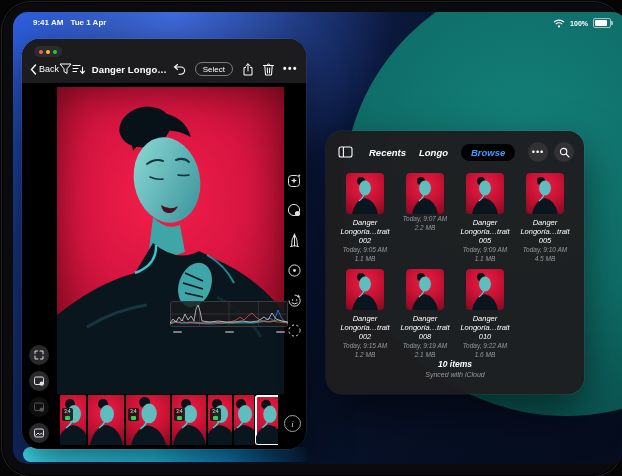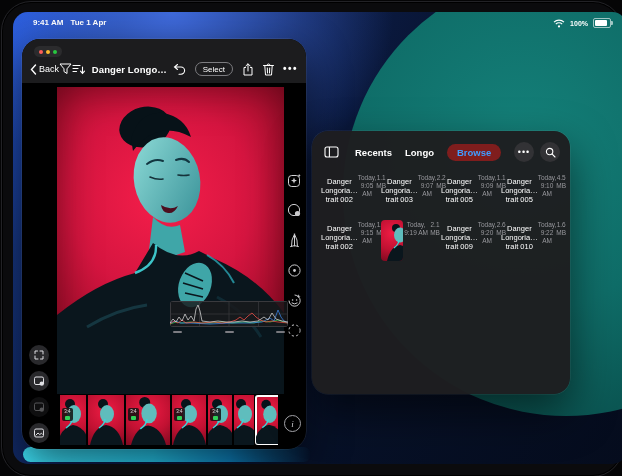--- a/index.html
+++ b/index.html
@@ -42,29 +42,29 @@
   .hist .lbls s{width:9px;height:2px;background:#7c7c82;display:block;text-decoration:none;border-radius:1px;}
   .film{position:absolute;left:38px;top:356px;right:28px;height:50px;display:flex;gap:2px;align-items:center;overflow:hidden;}
   .thumb{position:relative;height:50px;flex:0 0 auto;background:radial-gradient(circle at 50% 32%,#ef1c44 0%,#c11132 55%,#7e0a20 100%);overflow:hidden;}
   .thumb.selected{outline:2px solid #fff;outline-offset:-1px;border-radius:2px;height:48px;}
   .thumb svg{position:absolute;inset:0;width:100%;height:100%;}
   .fbadge{position:absolute;left:2px;top:13px;width:11px;padding:1px 0;background:rgba(18,18,18,.85);border-radius:2px;display:flex;flex-direction:column;align-items:center;gap:1.5px;z-index:2;}
   .fbadge span{font-size:4.5px;color:#e5e5e5;line-height:5px;}
   .fbadge i{width:4.5px;height:4.5px;background:#30d158;border-radius:1px;display:block;}
   .infobtn{position:absolute;right:5px;top:376px;width:15px;height:15px;border:1px solid #a7a7ac;border-radius:50%;color:#cfcfd4;font-size:9px;font-family:"Liberation Serif","DejaVu Serif",serif;font-style:italic;display:flex;align-items:center;justify-content:center;}
   
-  .browser{position:absolute;left:299px;top:119px;width:258px;height:263px;border-radius:16px;background:rgba(30,30,32,.97);box-shadow:0 0 0 .5px rgba(255,255,255,.1),0 18px 44px rgba(0,0,0,.55);color:#fff;}
+  .browser{position:absolute;left:313px;top:119px;width:258px;height:263px;border-radius:16px;background:rgba(30,30,32,.97);box-shadow:0 0 0 .5px rgba(255,255,255,.1),0 18px 44px rgba(0,0,0,.55);color:#fff;font-style:italic;}
   .bhead{position:absolute;left:12px;right:10px;top:9px;height:24px;display:flex;align-items:center;}
   .btabs{display:flex;align-items:center;gap:13px;margin-left:16px;font-size:9.5px;font-weight:600;}
   .btab{color:#fff;}
-  .btab.active{background:#7f1d1d;color:#409cff;border-radius:10px;padding:3px 10px;}
+  .btab.active{background:#000000;color:#409cff;border-radius:10px;padding:3px 10px;}
   .bround{width:20px;height:20px;border-radius:50%;background:#323235;display:flex;align-items:center;justify-content:center;}
   .bright{margin-left:auto;display:flex;gap:6px;align-items:center;}
   .grid{position:absolute;left:9px;top:42px;width:240px;display:flex;flex-wrap:wrap;}
-  .cell{width:60px;display:flex;flex-direction:row;margin-bottom:6px;}
+  .cell{width:60px;display:flex;flex-direction:column;align-items:center;margin-bottom:6px;}
   .mthumb{width:38px;height:41px;border-radius:4px;background:radial-gradient(circle at 50% 32%,#ef1c44 0%,#c11132 55%,#7e0a20 100%);overflow:hidden;position:relative;}
   .mthumb svg{position:absolute;inset:0;}
   .fname{margin-top:4px;font-size:7.5px;line-height:9px;text-align:center;color:#fff;width:58px;}
   .fmeta{margin-top:1px;font-size:6.5px;line-height:8px;color:#98989d;text-align:center;}
   .bfoot{position:absolute;left:0;right:0;top:228px;text-align:center;}
   .bcount{font-size:8.5px;font-weight:700;color:#fff;}
   .bsync{margin-top:2px;font-size:7px;color:#98989d;}
 </style>
 </head>
 <body>
@@ -432,21 +432,20 @@
 
           <div class="cell">
             <span class="mthumb">
               <svg width="38" height="41" viewBox="0 0 38 41">
                 <circle cx="15" cy="8" r="4" fill="#08141a"></circle>
                 <ellipse cx="19" cy="15" rx="6" ry="7.5" fill="#5fbdbd"></ellipse>
                 <path d="M6,41 Q9,27 19,25 Q29,27 32,41 Z" fill="#0a161d"></path>
                 <path d="M13,28 q5,-4 5,-8" stroke="#39d6da" stroke-width="1.2" fill="none"></path>
               </svg>
             </span>
-            <span class="fname">Danger Longoria…trait 003</span>
             <span class="fmeta">Today, 9:07 AM</span>
             <span class="fmeta">2.2 MB</span>
           </div>
 
           <div class="cell">
             <span class="mthumb">
               <svg width="38" height="41" viewBox="0 0 38 41">
                 <circle cx="15" cy="8" r="4" fill="#08141a"></circle>
                 <ellipse cx="19" cy="15" rx="6" ry="7.5" fill="#5fbdbd"></ellipse>
                 <path d="M6,41 Q9,27 19,25 Q29,27 32,41 Z" fill="#0a161d"></path>
@@ -488,49 +487,41 @@
 
           <div class="cell">
             <span class="mthumb">
               <svg width="38" height="41" viewBox="0 0 38 41">
                 <circle cx="15" cy="8" r="4" fill="#08141a"></circle>
                 <ellipse cx="19" cy="15" rx="6" ry="7.5" fill="#5fbdbd"></ellipse>
                 <path d="M6,41 Q9,27 19,25 Q29,27 32,41 Z" fill="#0a161d"></path>
                 <path d="M13,28 q5,-4 5,-8" stroke="#39d6da" stroke-width="1.2" fill="none"></path>
               </svg>
             </span>
+            <span class="fname">Danger Longoria…trait 008</span>
             <span class="fmeta">Today, 9:19 AM</span>
             <span class="fmeta">2.1 MB</span>
           </div>
 
-          <div class="cell">
-            <span class="mthumb">
-              <svg width="38" height="41" viewBox="0 0 38 41">
-                <circle cx="15" cy="8" r="4" fill="#08141a"></circle>
-                <ellipse cx="19" cy="15" rx="6" ry="7.5" fill="#5fbdbd"></ellipse>
-                <path d="M6,41 Q9,27 19,25 Q29,27 32,41 Z" fill="#0a161d"></path>
-                <path d="M13,28 q5,-4 5,-8" stroke="#39d6da" stroke-width="1.2" fill="none"></path>
-              </svg>
-            </span>
-            <span class="fname">Danger Longoria…trait 009</span>
-            <span class="fmeta">Today, 9:20 AM</span>
-            <span class="fmeta">2.6 MB</span>
-          </div>
 
           <div class="cell">
             <span class="mthumb">
               <svg width="38" height="41" viewBox="0 0 38 41">
                 <circle cx="15" cy="8" r="4" fill="#08141a"></circle>
                 <ellipse cx="19" cy="15" rx="6" ry="7.5" fill="#5fbdbd"></ellipse>
                 <path d="M6,41 Q9,27 19,25 Q29,27 32,41 Z" fill="#0a161d"></path>
                 <path d="M13,28 q5,-4 5,-8" stroke="#39d6da" stroke-width="1.2" fill="none"></path>
               </svg>
             </span>
             <span class="fname">Danger Longoria…trait 010</span>
             <span class="fmeta">Today, 9:22 AM</span>
             <span class="fmeta">1.6 MB</span>
           </div>
         </div>
 
+      <div class="bfoot">
+        <div class="bcount">10 items</div>
+        <div class="bsync">Synced with iCloud</div>
+      </div>
     </div>
 
   </div>
 </div>
 
 </body></html>

